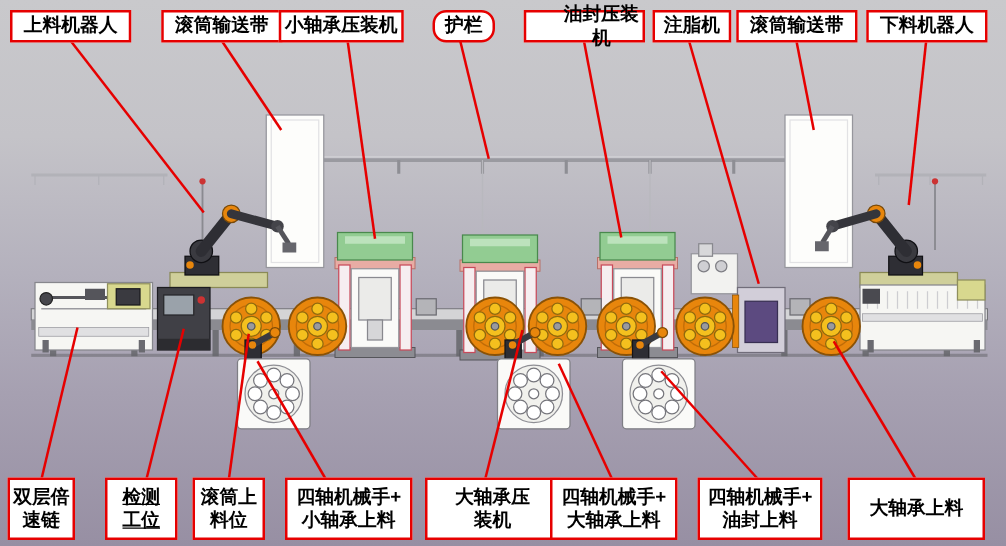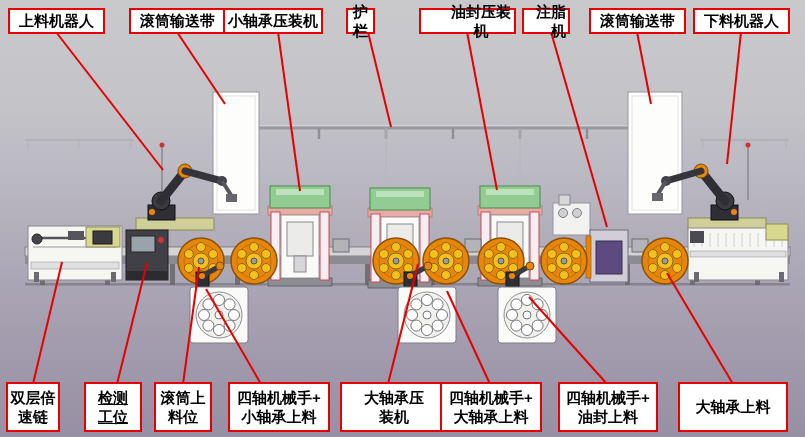--- a/index.html
+++ b/index.html
@@ -250,23 +250,23 @@
       <line x1="388" y1="384" x2="418" y2="264"></line>
       <line x1="490" y1="384" x2="447" y2="291"></line>
       <line x1="607" y1="384" x2="529" y2="297"></line>
       <line x1="733" y1="384" x2="667" y2="273"></line>
     </g>
   </svg>
 
   <div class="label top" style="left:8px;   width:97px;">上料机器人</div>
   <div class="label top" style="left:129px; width:97px;">滚筒输送带</div>
   <div class="label top" style="left:223px; width:100px;">小轴承压装机</div>
-  <div class="label top" style="left:346px; width:29px;">护栏</div>
+  <div class="label top" style="left:346px; width:50px;border-radius:11px;">护栏</div>
   <div class="label top" style="left:419px; width:97px;padding-left:29px;">油封压装机</div>
-  <div class="label top" style="left:522px; width:48px;text-align:right;">注脂机</div>
+  <div class="label top" style="left:522px; width:63px;text-align:right;">注脂机</div>
   <div class="label top" style="left:589px; width:97px;">滚筒输送带</div>
   <div class="label bottom" style="left:6px;   width:54px;">双层倍
 速链</div>
 
   <div class="label top" style="left:693px; width:97px;">下料机器人</div>
   <div class="label bottom" style="left:84px;  width:58px;text-decoration:underline;">检测
 工位</div>
   <div class="label bottom" style="left:154px; width:58px;">滚筒上
 料位</div>
   <div class="label bottom" style="left:228px; width:102px;">四轴机械手+

